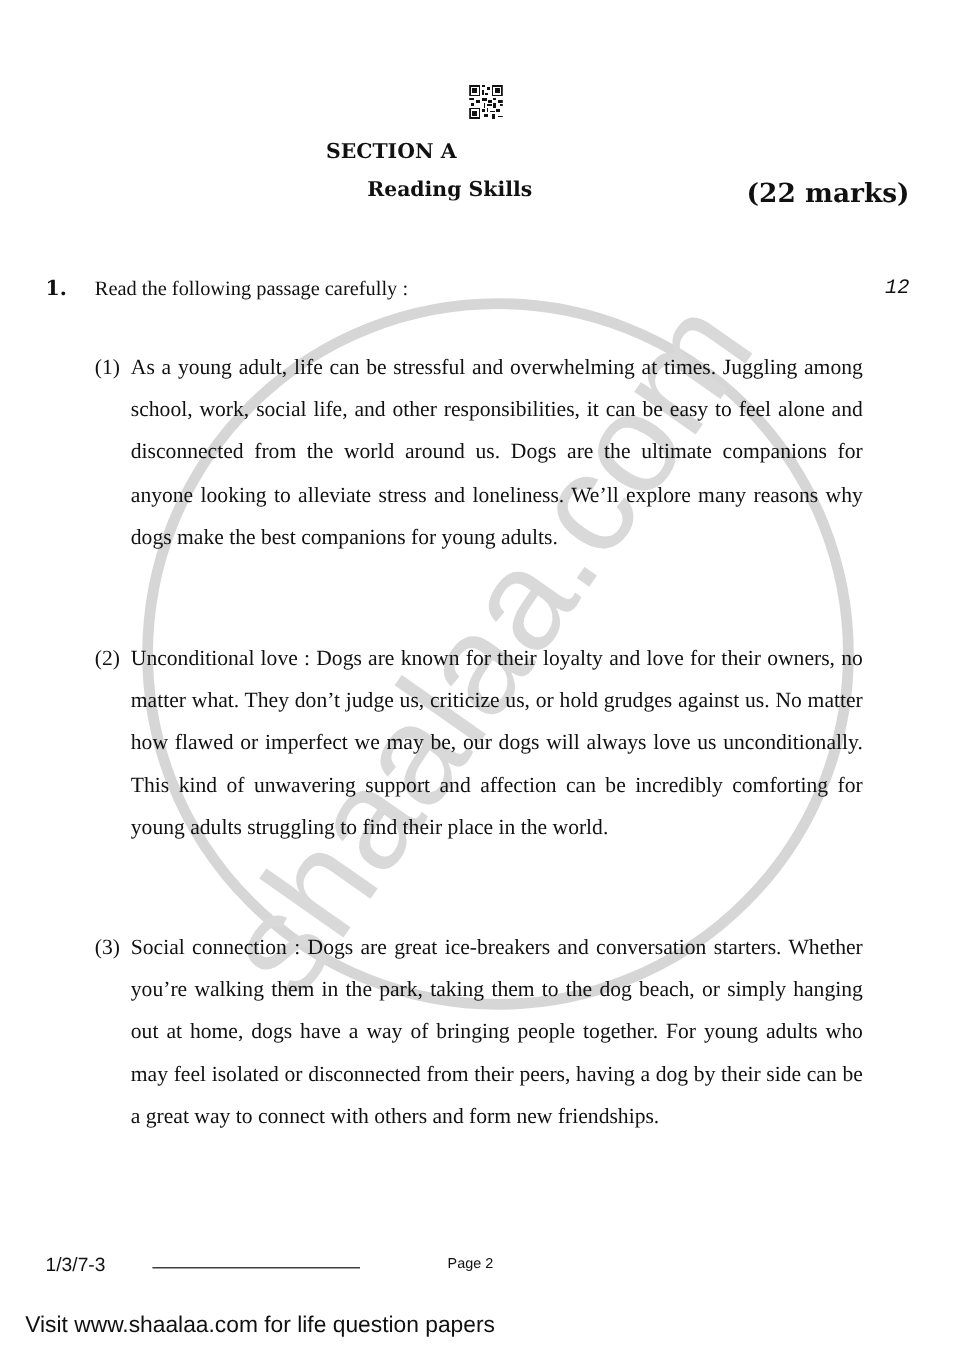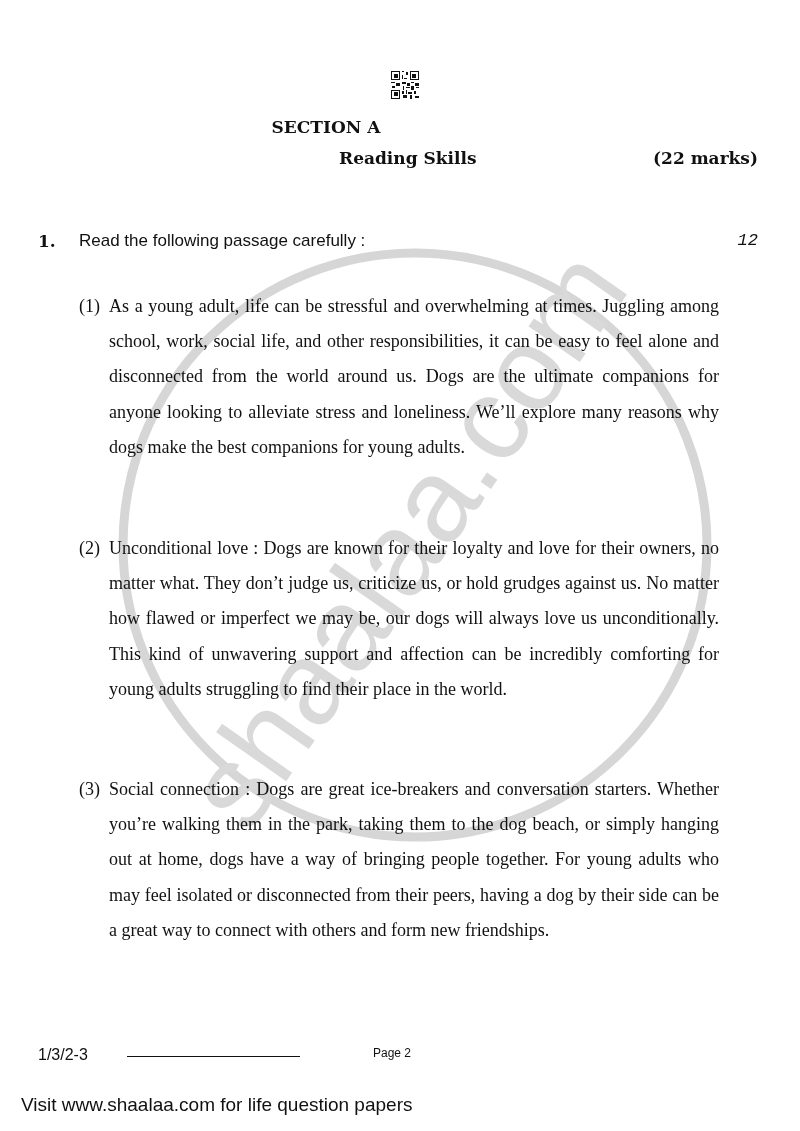--- a/index.html
+++ b/index.html
@@ -6,25 +6,25 @@
     body { width: 800px; height: 1131px; position: relative; overflow: hidden; color: #111; }
     .serif { font-family: "DejaVu Serif", "Liberation Serif", serif; }
     .sans { font-family: "Liberation Sans", "DejaVu Sans", sans-serif; }
 
     .watermark { position: absolute; left: 115px; top: 245px; width: 600px; height: 600px; pointer-events: none; z-index: 0; }
     .watermark svg { width: 100%; height: 100%; }
 
     .qr { position: absolute; left: 391px; top: 70px; width: 28px; height: 30px; z-index: 1; }
 
     .section-title { position: absolute; left: 0; width: 652px; top: 117px; text-align: center; font-weight: bold; font-size: 17px; z-index: 1; }
-    .sub-title { position: absolute; left: 339px; top: 148px; font-weight: bold; font-size: 17px; z-index: 1; text-align: right; }
-    .marks { position: absolute; right: 42px; top: 148px; font-weight: bold; font-size: 17px; z-index: 1; }
+    .sub-title { position: absolute; left: 306px; top: 148px; font-weight: bold; font-size: 17px; z-index: 1; text-align: right; }
+    .marks { position: absolute; right: 42px; top: 148px; font-weight: bold; font-size: 22px; z-index: 1; }
 
     .q-num { position: absolute; left: 38px; top: 231px; font-weight: bold; font-size: 17px; z-index: 1; }
-    .q-text { position: absolute; left: 79px; top: 231px; font-size: 17px; z-index: 1; font-family: Liberation Sans, sans-serif; }
+    .q-text { position: absolute; left: 79px; top: 231px; font-size: 17px; z-index: 1; font-family: Liberation Serif, serif; }
     .q-marks { position: absolute; right: 42px; top: 231px; font-style: italic; font-size: 17px; z-index: 1; font-family: Liberation Mono, monospace; }
 
     .para { position: absolute; left: 79px; width: 640px; z-index: 1; font-family: "Liberation Serif", "DejaVu Serif", serif; font-size: 18px; line-height: 35.2px; }
     .para .pnum { position: absolute; left: 0; top: 0; }
     .para .ptext { margin-left: 30px; text-align: justify; text-align-last: left; }
 
     .footer-code { position: absolute; left: 38px; top: 1046px; font-size: 16px; z-index: 1; }
     .footer-line { position: absolute; left: 127px; top: 1056px; width: 173px; height: 0; border-top: 1.5px solid #111; z-index: 1; }
     .footer-page { position: absolute; left: 373px; top: 1046px; font-size: 12px; z-index: 1; }
     .footer-visit { position: absolute; left: 21px; top: 1094px; font-size: 19px; z-index: 1; }
@@ -94,16 +94,16 @@
 <div class="para" style="top:531px;">
   <span class="pnum">(2)</span>
   <div class="ptext">Unconditional love : Dogs are known for their loyalty and love for their owners, no matter what. They don’t judge us, criticize us, or hold grudges against us. No matter how flawed or imperfect we may be, our dogs will always love us unconditionally. This kind of unwavering support and affection can be incredibly comforting for young adults struggling to find their place in the world.</div>
 </div>
 
 <div class="para" style="top:772px;">
   <span class="pnum">(3)</span>
   <div class="ptext">Social connection : Dogs are great ice-breakers and conversation starters. Whether you’re walking them in the park, taking them to the dog beach, or simply hanging out at home, dogs have a way of bringing people together. For young adults who may feel isolated or disconnected from their peers, having a dog by their side can be a great way to connect with others and form new friendships.</div>
 </div>
 
-<div class="footer-code sans">1/3/2-3</div>
+<div class="footer-code sans">1/3/7-3</div>
 <div class="footer-line"></div>
 <div class="footer-page sans">Page 2</div>
 <div class="footer-visit sans">Visit www.shaalaa.com for life question papers</div>
 
 </body></html>

